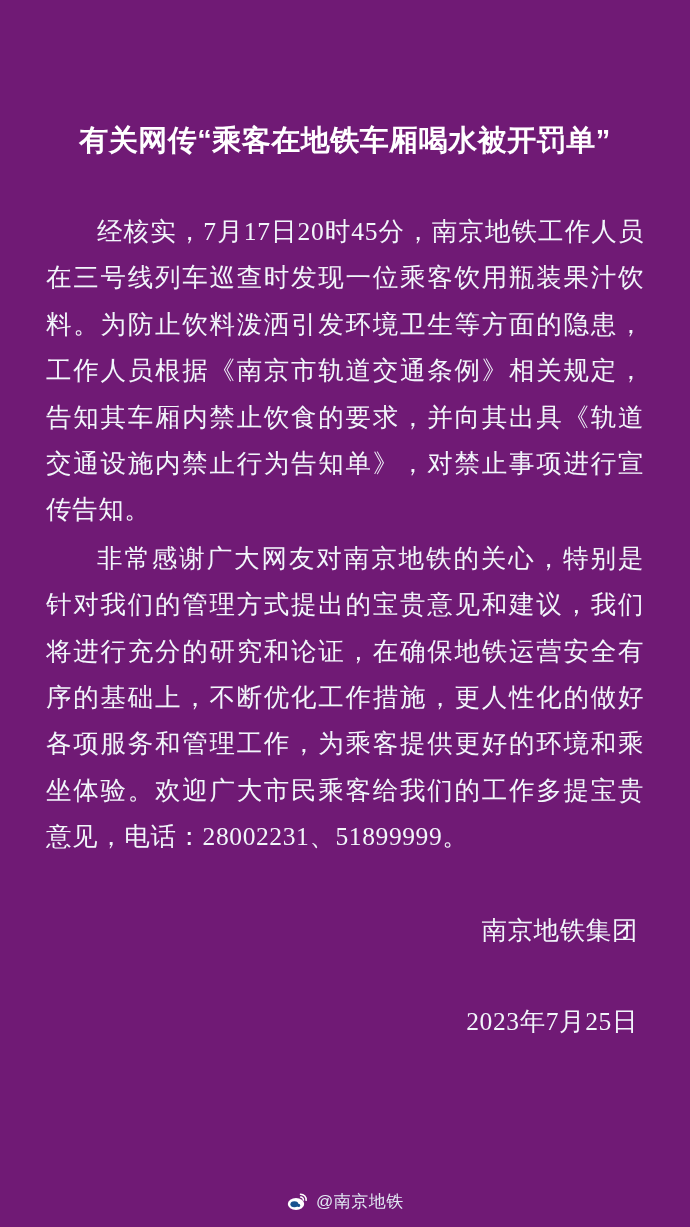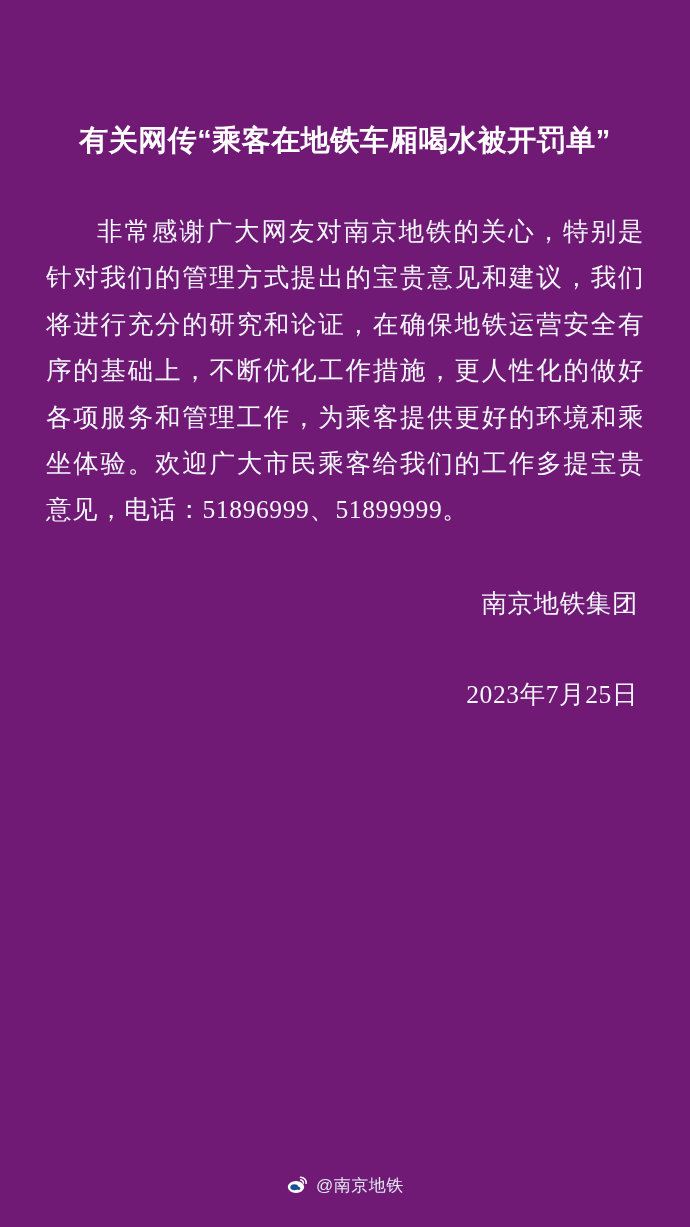--- a/index.html
+++ b/index.html
@@ -62,21 +62,21 @@
     padding-right: 6px;
   }
   .sig-line {
     display: block;
     margin-top: 48px;
   }
   .footer {
     flex: 0 0 auto;
     height: 56px;
     display: flex;
-    align-items: center;
+    align-items: flex-end;
     justify-content: center;
     gap: 8px;
     padding-bottom: 14px;
   }
   .weibo-icon {
     width: 22px;
     height: 22px;
     display: inline-block;
     position: relative;
   }
@@ -95,21 +95,22 @@
 
 <div class="poster">
 
   <div class="content">
 
     <h1 class="title">
       <span class="line">有关网传“乘客在地铁车厢喝水被开罚单”</span>
     </h1>
 
     <div class="body-text">
-      <p class="para">非常感谢广大网友对南京地铁的关心，特别是针对我们的管理方式提出的宝贵意见和建议，我们将进行充分的研究和论证，在确保地铁运营安全有序的基础上，不断优化工作措施，更人性化的做好各项服务和管理工作，为乘客提供更好的环境和乘坐体验。欢迎广大市民乘客给我们的工作多提宝贵意见，电话：51896999、51899999。</p>
+      <p class="para">经核实，7月17日20时45分，南京地铁工作人员在三号线列车巡查时发现一位乘客饮用瓶装果汁饮料。为防止饮料泼洒引发环境卫生等方面的隐患，工作人员根据《南京市轨道交通条例》相关规定，告知其车厢内禁止饮食的要求，并向其出具《轨道交通设施内禁止行为告知单》，对禁止事项进行宣传告知。</p>
+      <p class="para">非常感谢广大网友对南京地铁的关心，特别是针对我们的管理方式提出的宝贵意见和建议，我们将进行充分的研究和论证，在确保地铁运营安全有序的基础上，不断优化工作措施，更人性化的做好各项服务和管理工作，为乘客提供更好的环境和乘坐体验。欢迎广大市民乘客给我们的工作多提宝贵意见，电话：28002231、51899999。</p>
     </div>
 
     <div class="signature">
       <span class="sig-line">南京地铁集团</span>
       <span class="sig-line">2023年7月25日</span>
     </div>
 
   </div>
 
   <div class="footer">

